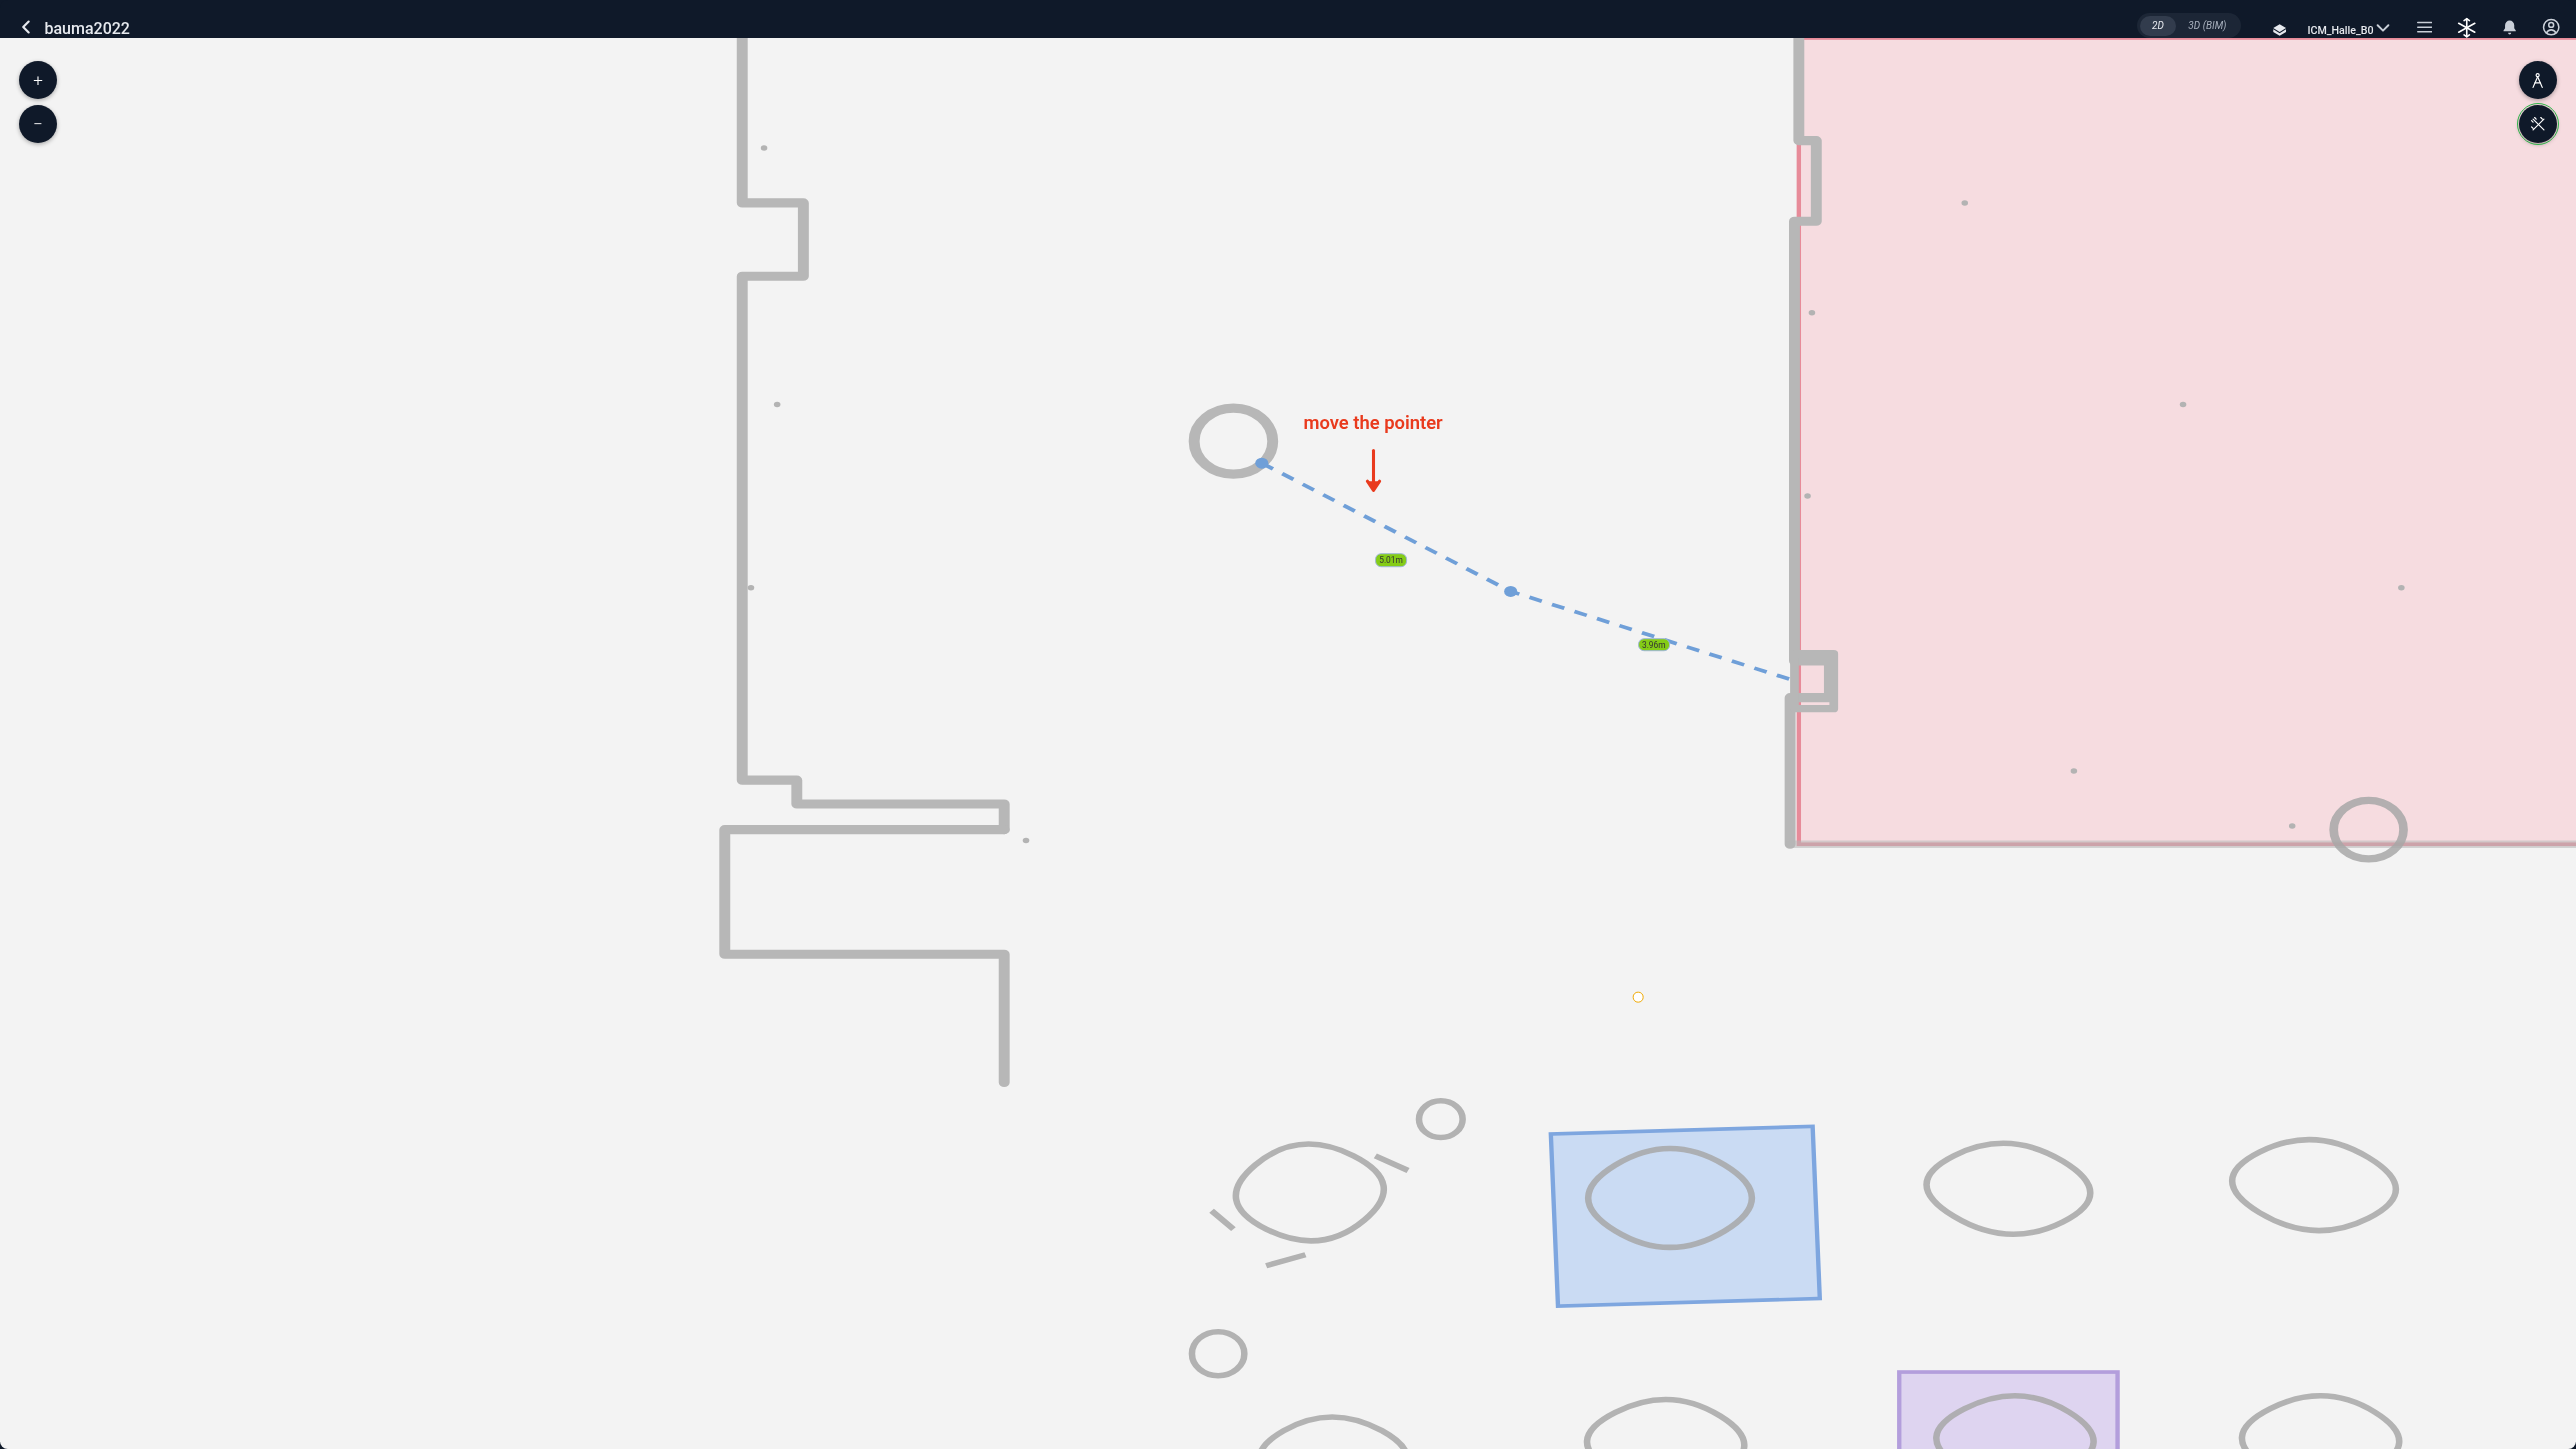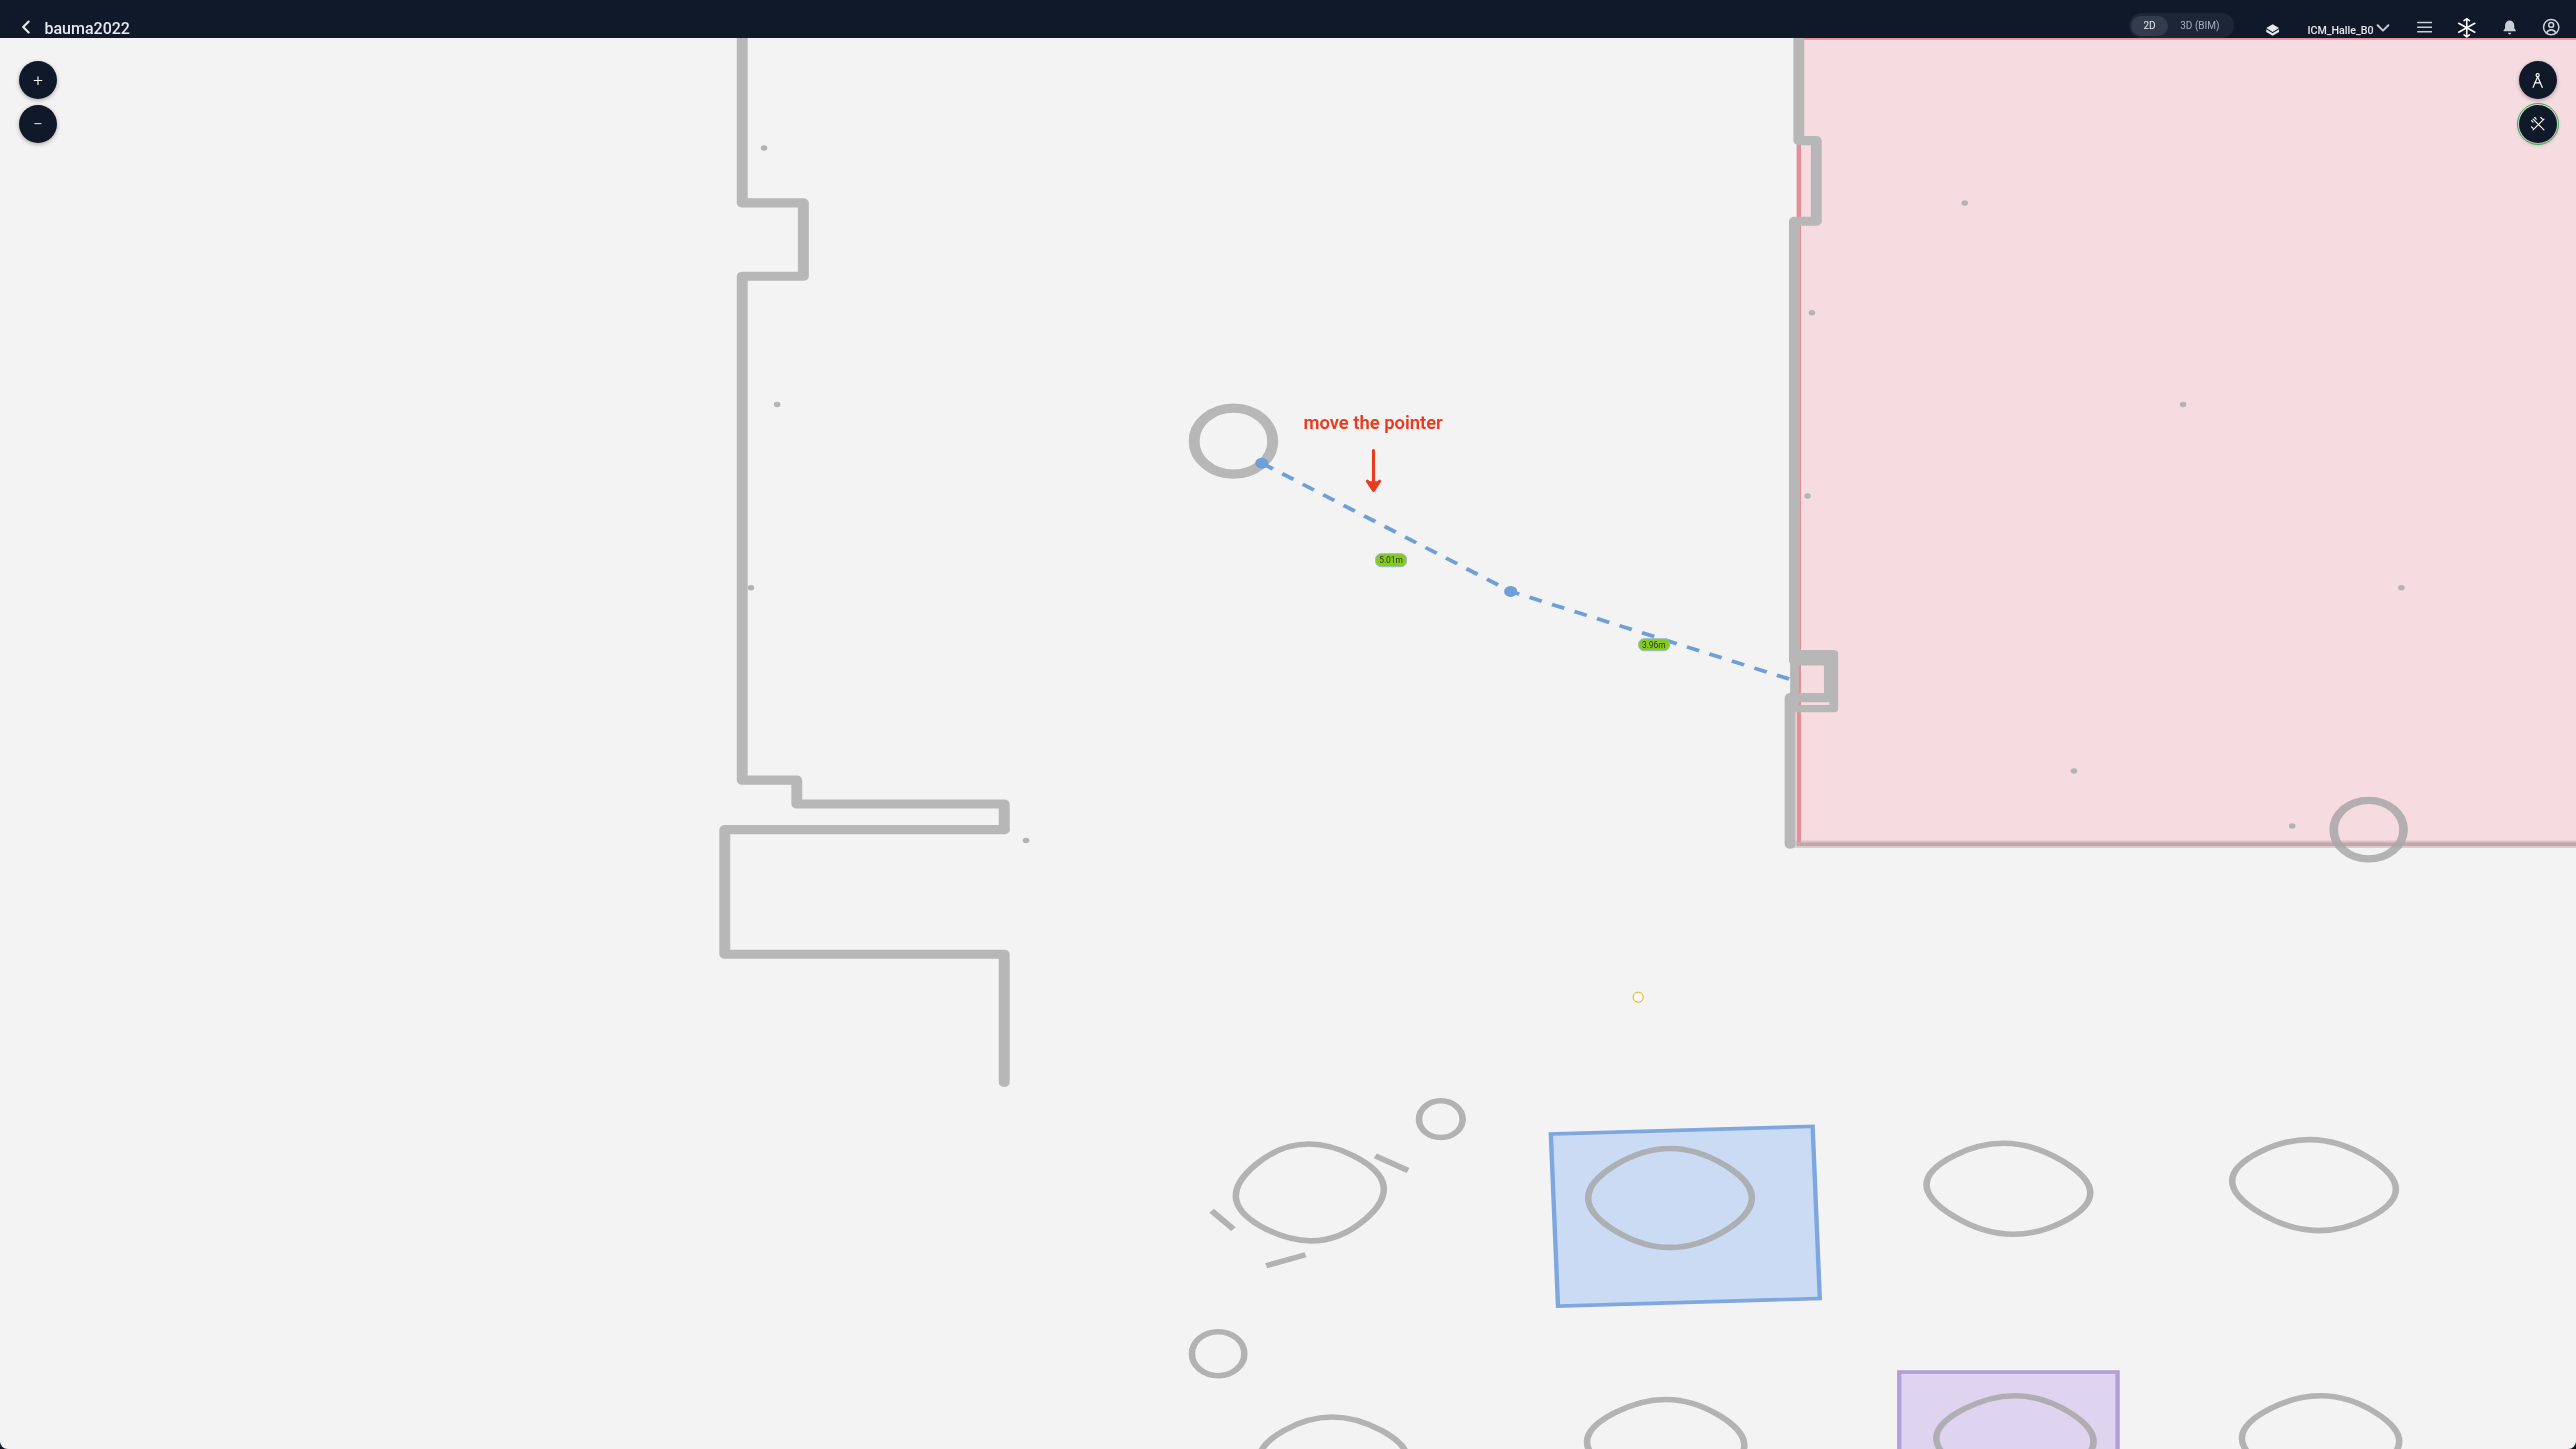--- a/index.html
+++ b/index.html
@@ -39,36 +39,37 @@
     font-weight: 500;
     color: #e6e9ee;
   }
   .topbar-spacer-left { flex: 1; }
   .mode-toggle {
     display: flex;
     background: #1c2636;
     border-radius: 14px;
     padding: 2.3px;
     margin-right: 31px;
+    font-style: italic;
   }
   .mode-btn {
     padding: 4.6px 12.3px;
     font-size: 10px;
     color: #a8b0bd;
     border-radius: 11.5px;
     cursor: pointer;
   }
   .mode-btn.active {
     background: #323c4d;
     color: #e6e9ee;
   }
   .layer-select {
     display: flex;
     align-items: center;
-    gap: 27px;
+    gap: 20px;
     color: #e6e9ee;
     font-size: 10.7px;
     font-weight: 500;
   }
   .layer-icon { width: 15.3px; height: 15.3px; }
   .topbar-right {
     margin-left: auto;
     display: flex;
     align-items: center;
     gap: 23px;

